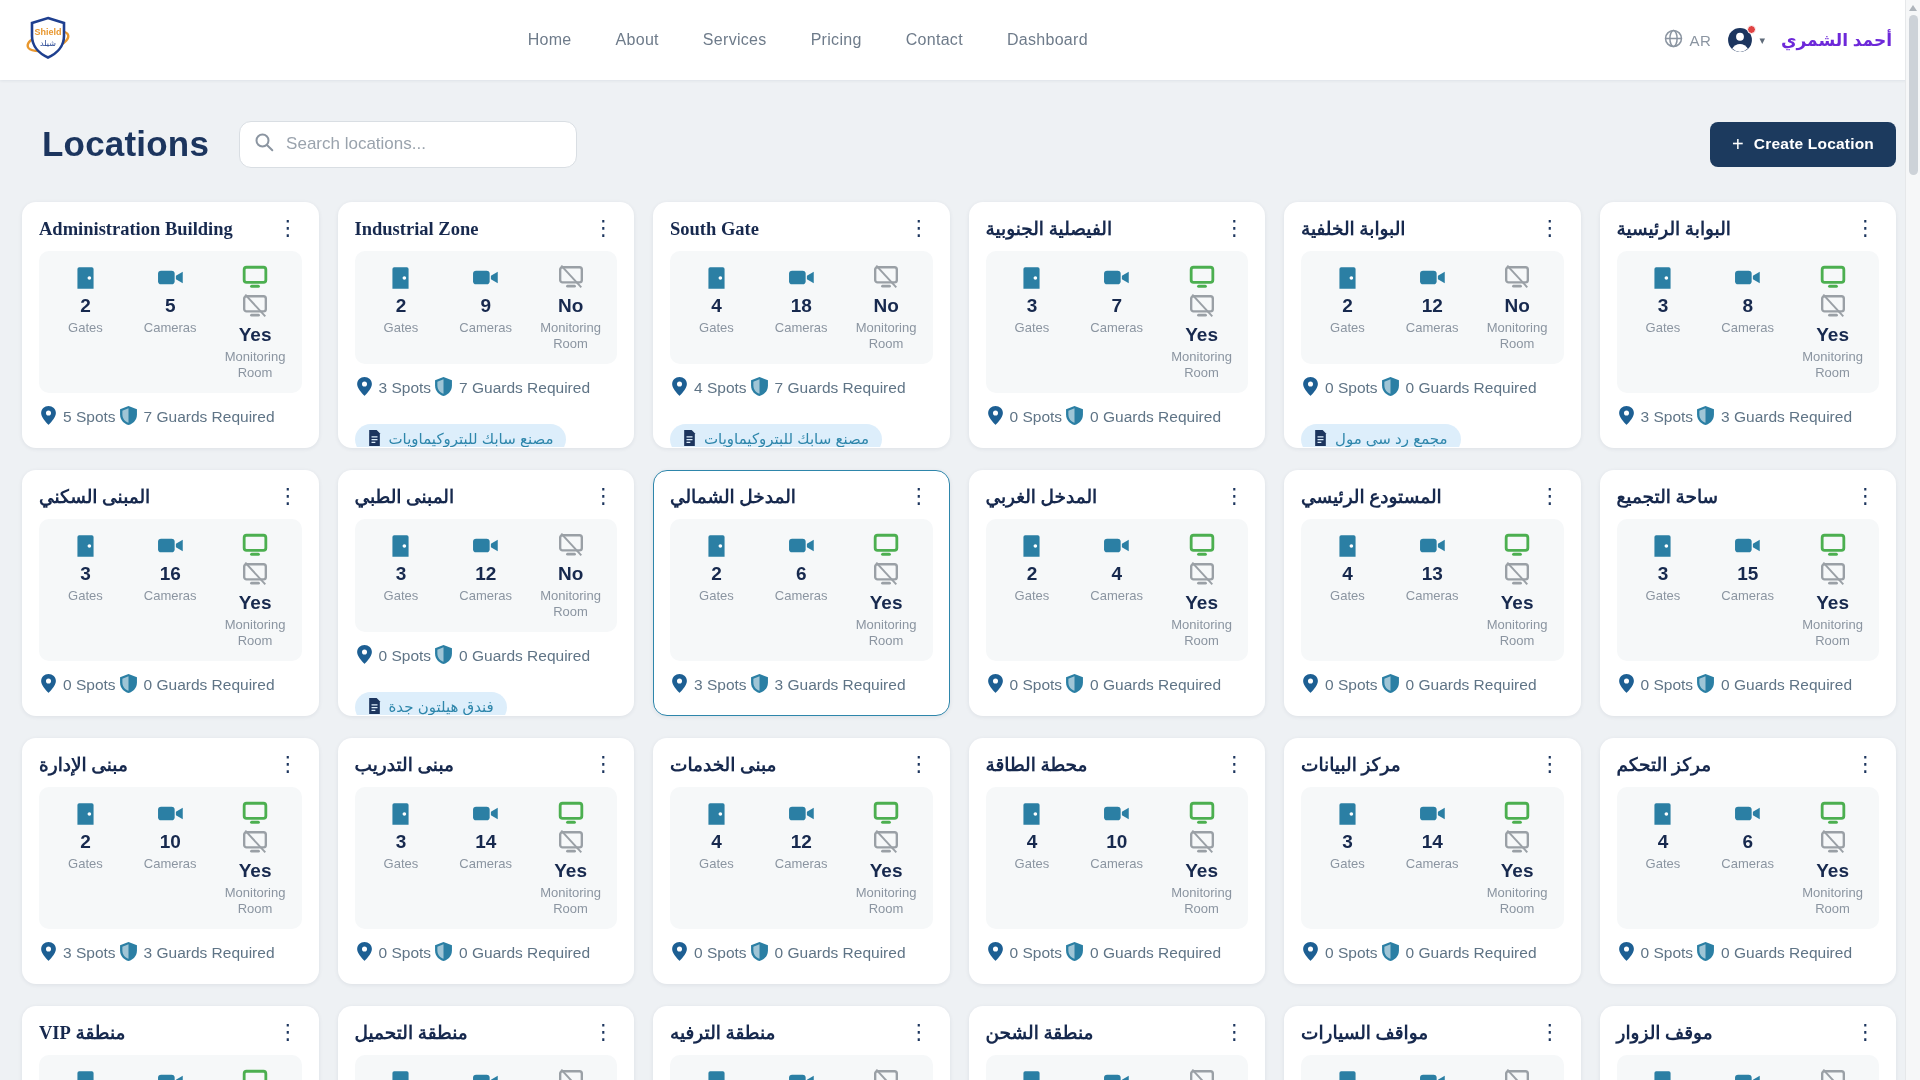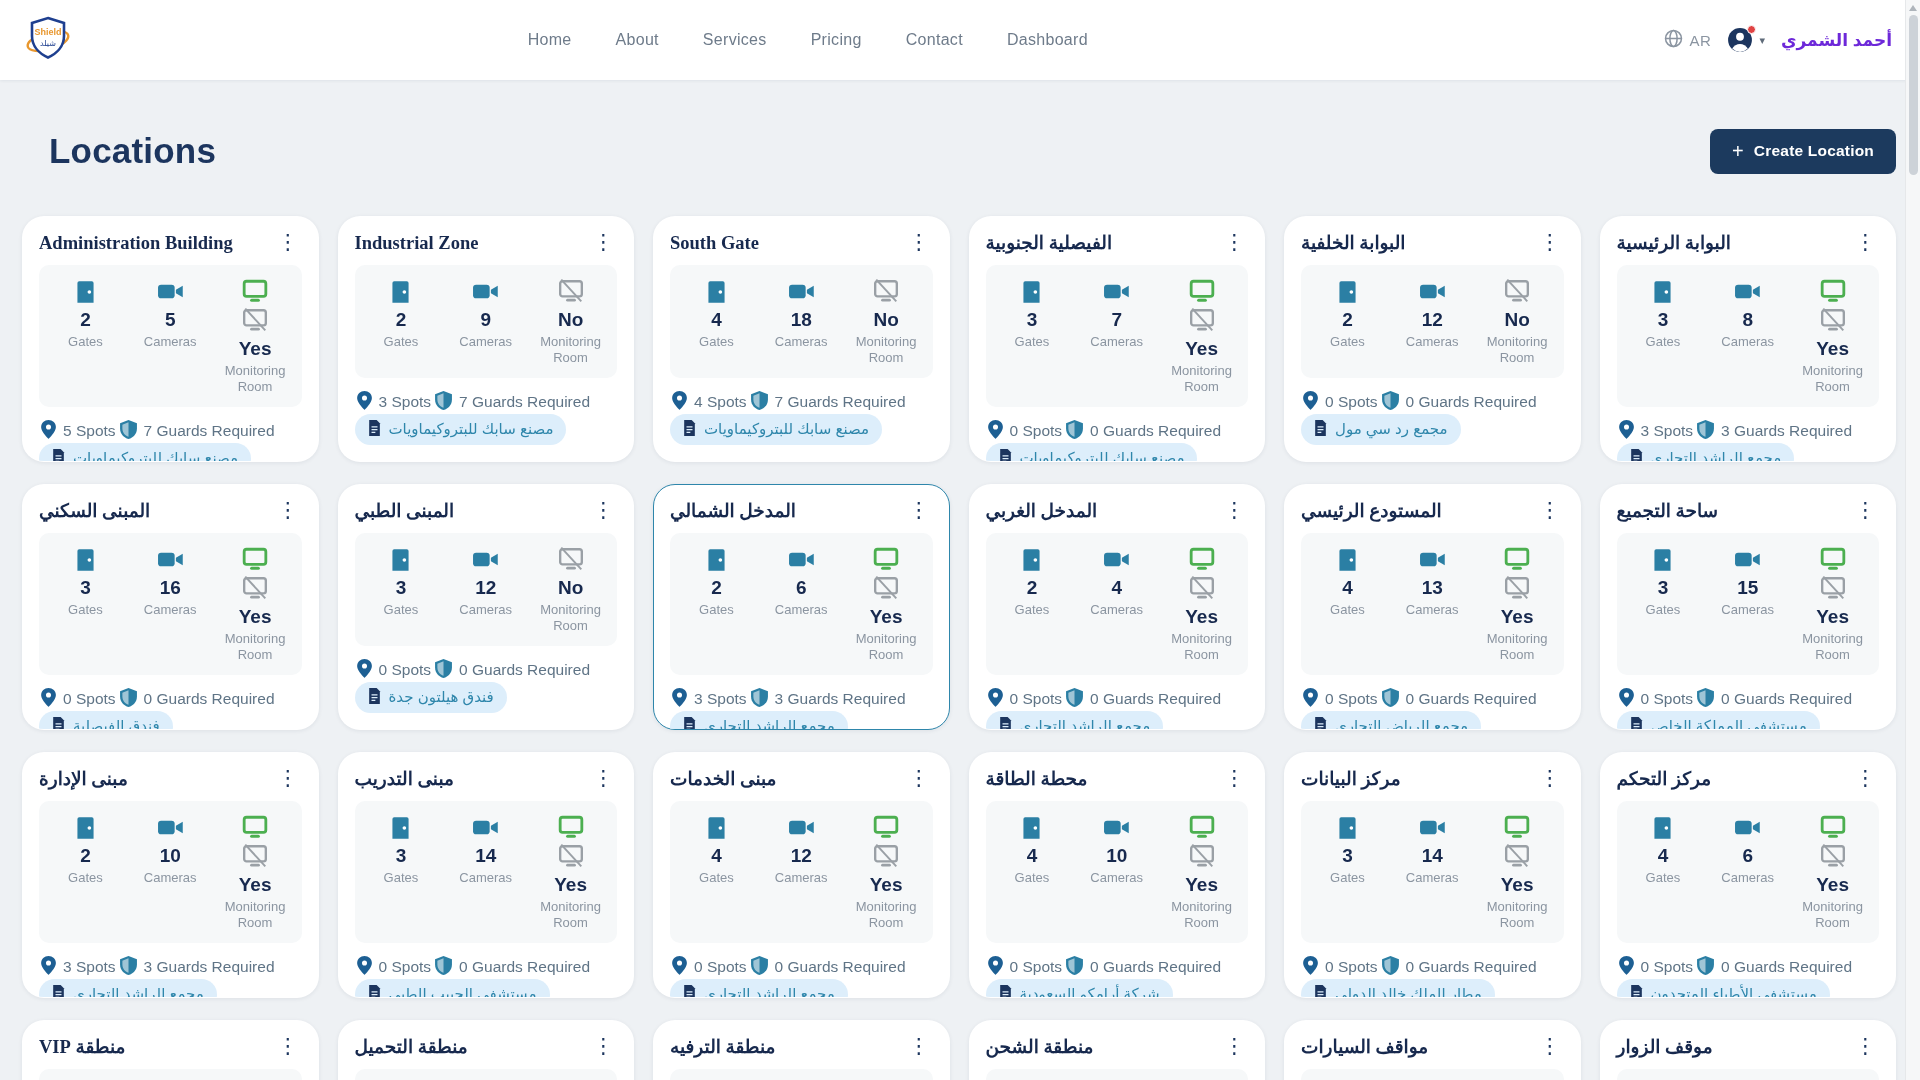--- a/index.html
+++ b/index.html
@@ -37,21 +37,21 @@
   }
   .caret { font-size:11px; color:#5f6b7a; }
   .username { font-size:17px; font-weight:bold; color:#6d28d9; direction:rtl; }
 
   
   .page-head {
     display:flex; align-items:center;
     margin:40px 24px 0 38px;
   }
   .page-title {
-    margin:11px; font-size:35px; font-weight:800; color:#1c355e;
+    margin:4px; font-size:35px; font-weight:800; color:#1c355e;
     letter-spacing:.2px;
   }
   .search-box {
     margin-left:26px; width:338px; height:47px;
     background:#fff; border:1px solid #d9dee3; border-radius:12px;
     display:flex; align-items:center; padding:0 14px; gap:10px;
   }
   .search-box input {
     border:none; outline:none; flex:1; font-size:17px;
     font-family:inherit; color:#3c4a5a; background:transparent;
@@ -66,21 +66,21 @@
   }
   .create-btn .plus { font-size:20px; font-weight:normal; line-height:1; }
 
   
   .grid {
     display:grid; grid-template-columns:repeat(6,1fr);
     gap:22px 19px; margin:34px 24px 0 22px;
     grid-auto-rows:246px;
   }
   .card {
-    background:#fff; border-radius:22px; padding:13px 16px 14px;
+    background:#fff; border-radius:14px; padding:13px 16px 14px;
     box-shadow:0 1px 4px rgba(20,40,70,.08);
     border:1.5px solid transparent; overflow:hidden;
   }
   .card.selected { border-color:#2e86ab; }
   .card-head { display:flex; justify-content:space-between; align-items:flex-start; }
   .card-title {
     margin:2px 0 0; font-family:"Liberation Serif","DejaVu Serif",serif;
     font-size:18.5px; font-weight:bold; color:#17294e; line-height:1.2;
   }
   .kebab {
@@ -96,21 +96,21 @@
   .stat .ic { height:26px; display:flex; align-items:center; }
   .stat-val { font-weight:bold; font-size:19px; color:#17294e; margin-top:2px; }
   .stat-label { font-size:13px; color:#8b95a1; line-height:1.25; }
   .mon-no-ic { display:none; }
   .stat.no .mon-no-ic { display:flex; }
   .meta { display:flex; gap:4px; margin-top:13px; align-items:center; padding-left:2px; }
   .meta-item { display:flex; align-items:center; gap:7px; color:#5f7486; font-size:15.5px; }
   .tag {
     display:inline-flex; align-items:center; gap:8px;
     background:#ddeefb; color:#2e86ab; border-radius:16px;
-    padding:6px 13px; margin-top:0; font-size:15px; max-width:100%;
+    padding:6px 13px; margin-top:24px; font-size:15px; max-width:100%;
     white-space:nowrap;
   }
   .tag-text { direction:rtl; }
 
   
   .scrollbar {
     position:fixed; top:0; right:0; width:15px; height:1080px;
     background:#f6f7f8; border-left:1px solid #e6e8ea; z-index:20;
   }
   .scroll-arrow {
@@ -171,20 +171,29 @@
       <span class="caret">▾</span>
     </div>
 
     <span class="username">أحمد الشمري</span>
   </div>
 </header>
 
 <div class="page-head">
   <h1 class="page-title">Locations</h1>
 
+  <div class="search-box">
+    <span>
+      <svg width="20" height="20" viewBox="0 0 20 20" fill="none" stroke="#8b95a1" stroke-width="2" stroke-linecap="round">
+        <circle cx="8.5" cy="8.5" r="6"></circle>
+          <line x1="13.2" y1="13.2" x2="18.3" y2="18.3"></line>
+      </svg>
+    </span>
+    <input type="text" placeholder="Search locations..." style="">
+  </div>
 
   <div class="spacer"></div>
 
   <button class="create-btn">
     <span class="plus">+</span>
     <span>Create Location</span>
   </button>
 </div>
 
 <main class="grid" id="cards-grid">

